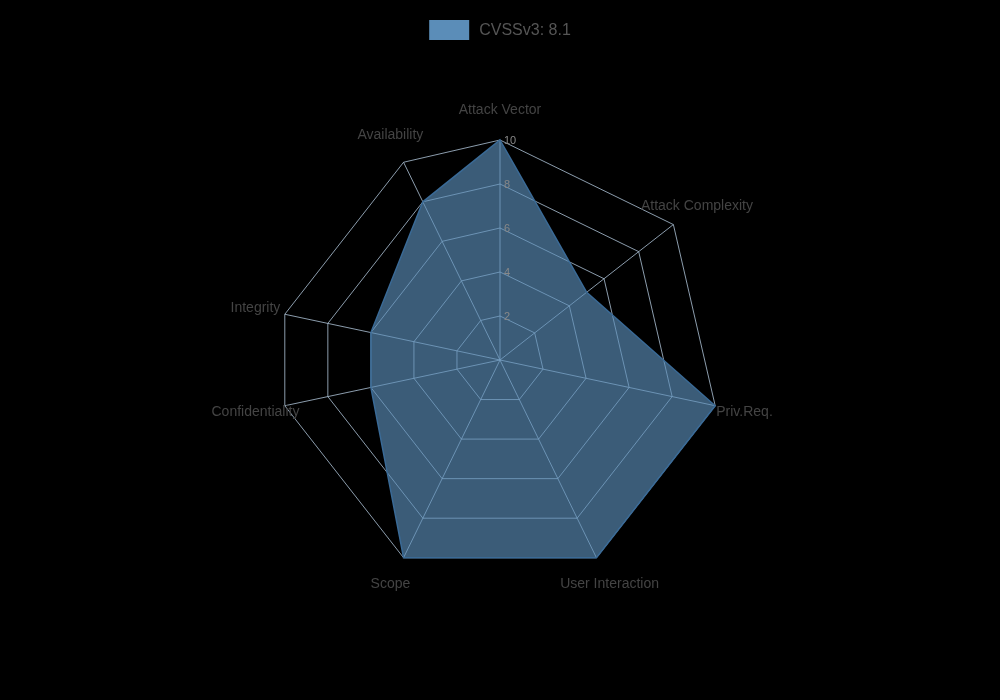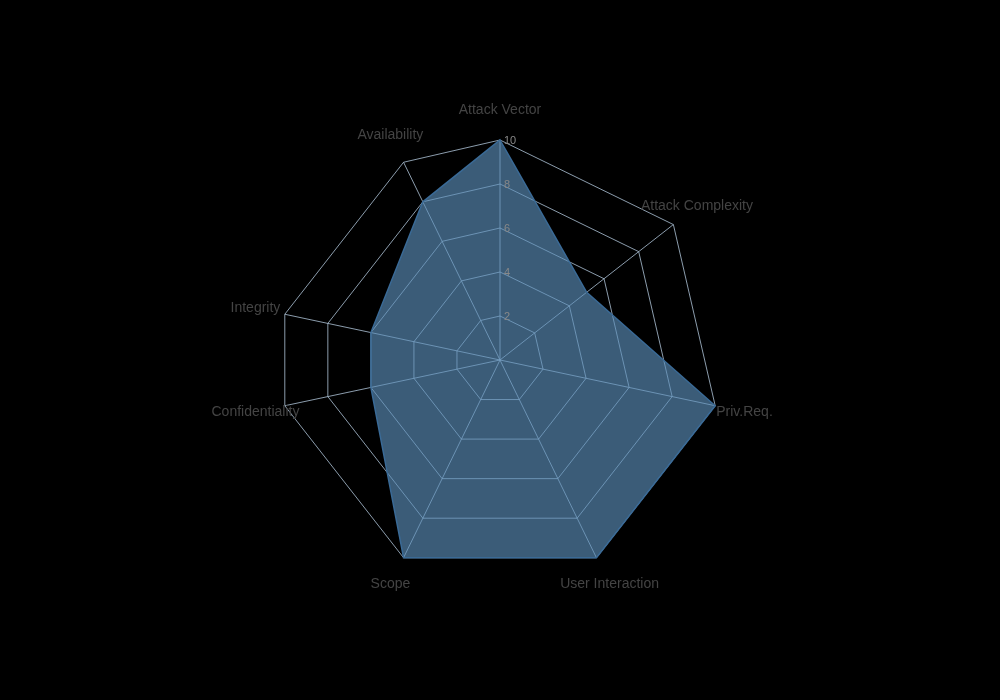--- a/index.html
+++ b/index.html
@@ -72,13 +72,17 @@
       <text x="500" y="110" font-size="14" fill="#444" text-anchor="middle" dominant-baseline="middle">Attack Vector</text>
       <text x="697.0026884016805" y="206.08463116858545" font-size="14" fill="#444" text-anchor="middle" dominant-baseline="middle">Attack Complexity</text>
       <text x="744.5369001834514" y="411.97792270443983" font-size="14" fill="#444" text-anchor="middle" dominant-baseline="middle">Priv.Req.</text>
       <text x="609.5927866972694" y="584.6985115747917" font-size="14" fill="#444" text-anchor="middle" dominant-baseline="middle">User Interaction</text>
       <text x="390.4072133027306" y="584.6985115747917" font-size="14" fill="#444" text-anchor="middle" dominant-baseline="middle">Scope</text>
       <text x="255.46309981654858" y="411.97792270443983" font-size="14" fill="#444" text-anchor="middle" dominant-baseline="middle">Confidentiality</text>
       <text x="255.46309981654858" y="308.02207729556017" font-size="14" fill="#444" text-anchor="middle" dominant-baseline="middle">Integrity</text>
       <text x="390.4072133027306" y="135.30148842520828" font-size="14" fill="#444" text-anchor="middle" dominant-baseline="middle">Availability</text>
     </svg>
 
+  <div class="legend">
+    <div class="legend-box"></div>
+    <span class="legend-label">CVSSv3: 8.1</span>
+  </div>
 </div>
 
 </body></html>

